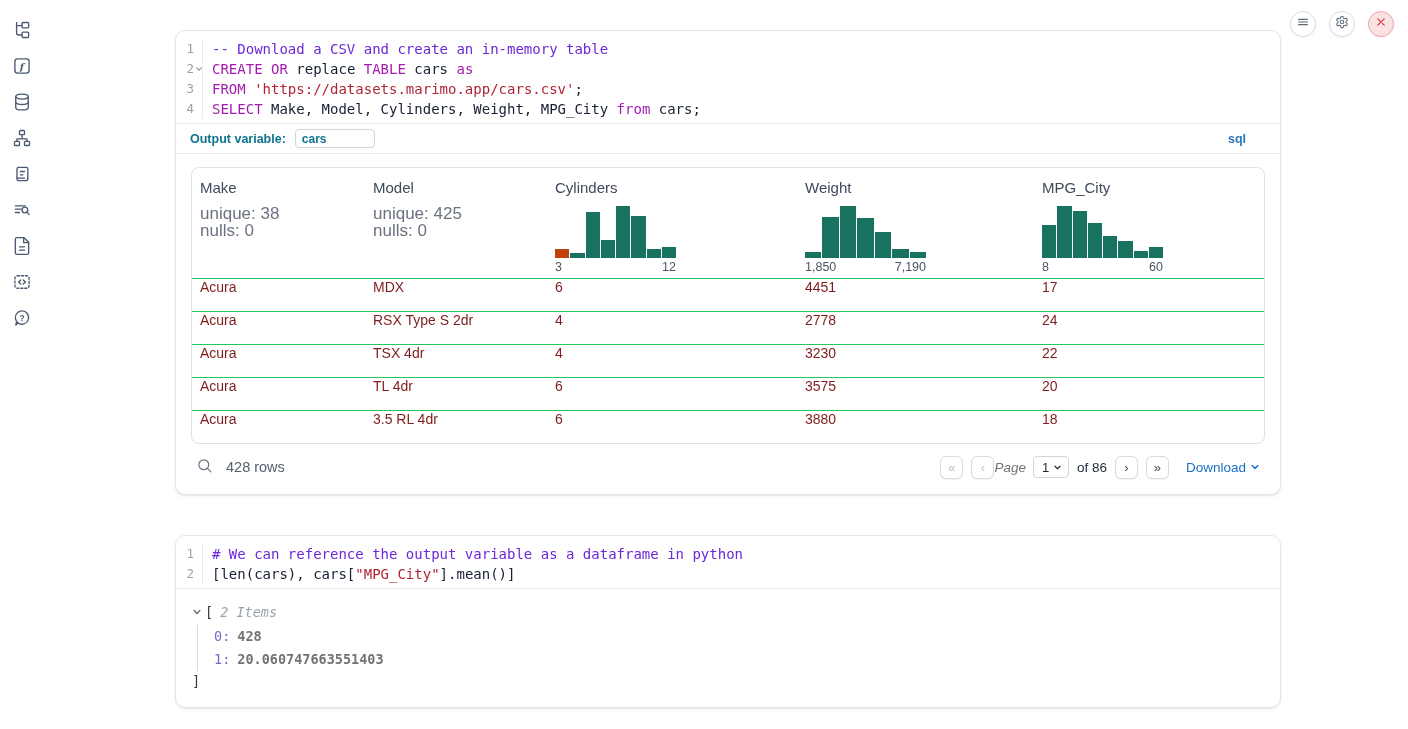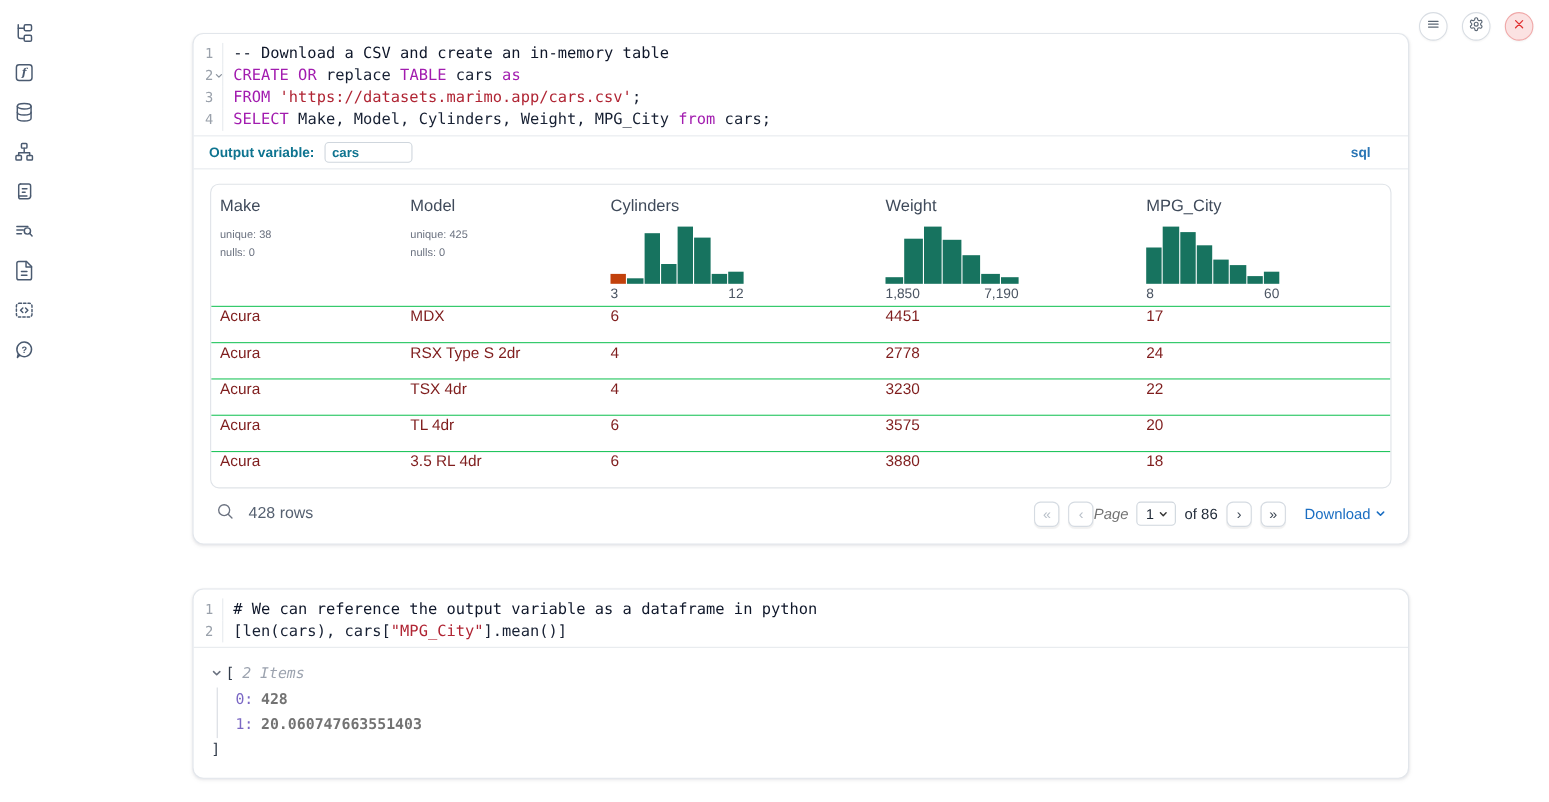--- a/index.html
+++ b/index.html
@@ -20,40 +20,40 @@
   .cell { position:absolute; left:175px; width:1106px; background:#fff; border:1px solid #e2e6eb; border-radius:10px; box-shadow:0 1px 2px rgba(15,23,42,.06), 0 2px 5px rgba(15,23,42,.04); }
   .cell.sql-cell { top:30px; }
   .cell.py-cell  { top:535px; }
 
   
   .editor { padding:8px 0 4px; font-family:"DejaVu Sans Mono",monospace; font-size:14px; }
   .cm-line { display:flex; height:20px; line-height:20px; }
   .gutter { width:27px; flex:none; text-align:right; padding-right:8px; border-right:1px solid #e7eaee; color:#9aa1ab; font-size:12.5px; position:relative; }
   .fold { position:absolute; right:-1px; top:6px; color:#8b939e; display:flex; }
   .code { padding-left:9px; white-space:pre; }
-  .tok-comment { color:#0f172a; }
+  .tok-comment { color:#6d28d9; }
   .tok-keyword { color:#a21caf; }
   .tok-string  { color:#b02534; }
   .tok-plain   { color:#172033; }
 
   
   .ov-row { height:31px; display:flex; align-items:center; padding:0 14px; border-top:1px solid #e7eaee; border-bottom:1px solid #e7eaee; }
   .ov-label { color:#0e7490; font-weight:bold; font-size:12.5px; }
   .ov-input { margin-left:9px; width:80px; height:19px; border:1px solid #cfd6dd; border-radius:4px; font-family:"Liberation Sans",sans-serif; font-weight:bold; font-size:12px; color:#0e7490; padding:0 6px; outline:none; }
   .ov-spacer { flex:1; }
   .lang-badge { color:#2b76b5; font-size:12.5px; font-weight:bold; margin-right:20px; }
 
   
   .output-area { padding:13px 15px 4px; }
   .dtable { border:1px solid #dfe3e8; border-radius:8px; overflow:hidden; }
   .thead { display:flex; }
   .th { padding:11px 8px 0 8px; flex:none; }
   .c0 { width:173px; } .c1 { width:182px; } .c2 { width:250px; } .c3 { width:237px; } .c4 { width:232px; }
   .th-name { font-size:15px; color:#3f4a5a; }
-  .th-stats { margin-top:9px; font-size:10px; color:#6b7280; line-height:17px; }
+  .th-stats { margin-top:9px; font-size:17px; color:#6b7280; line-height:17px; }
   .hist { margin-top:10px; width:121px; height:52px; display:flex; align-items:flex-end; gap:1px; }
   .hist-bar { flex:1; }
   .hist-axis { width:121px; display:flex; justify-content:space-between; font-size:12.5px; color:#4b5563; margin-top:2px; padding-bottom:4px; }
   .tr { display:flex; border-top:1px solid #22c55e; height:33px; align-items:flex-start; font-size:14px; color:#7f1d1d; }
   .td { padding:0 8px; flex:none; }
 
   
   .table-footer { display:flex; align-items:center; height:46px; padding:0 5px; }
   .search-btn { color:#6b7280; display:flex; margin-right:13px; cursor:pointer; }
   .rowcount { font-size:14.5px; color:#556070; }

